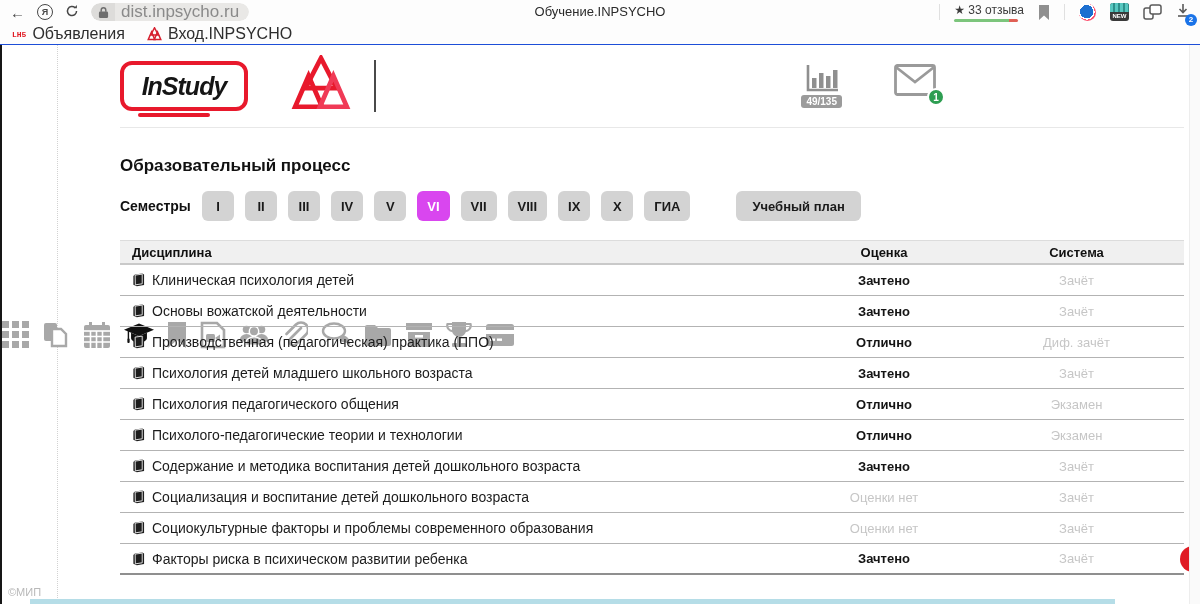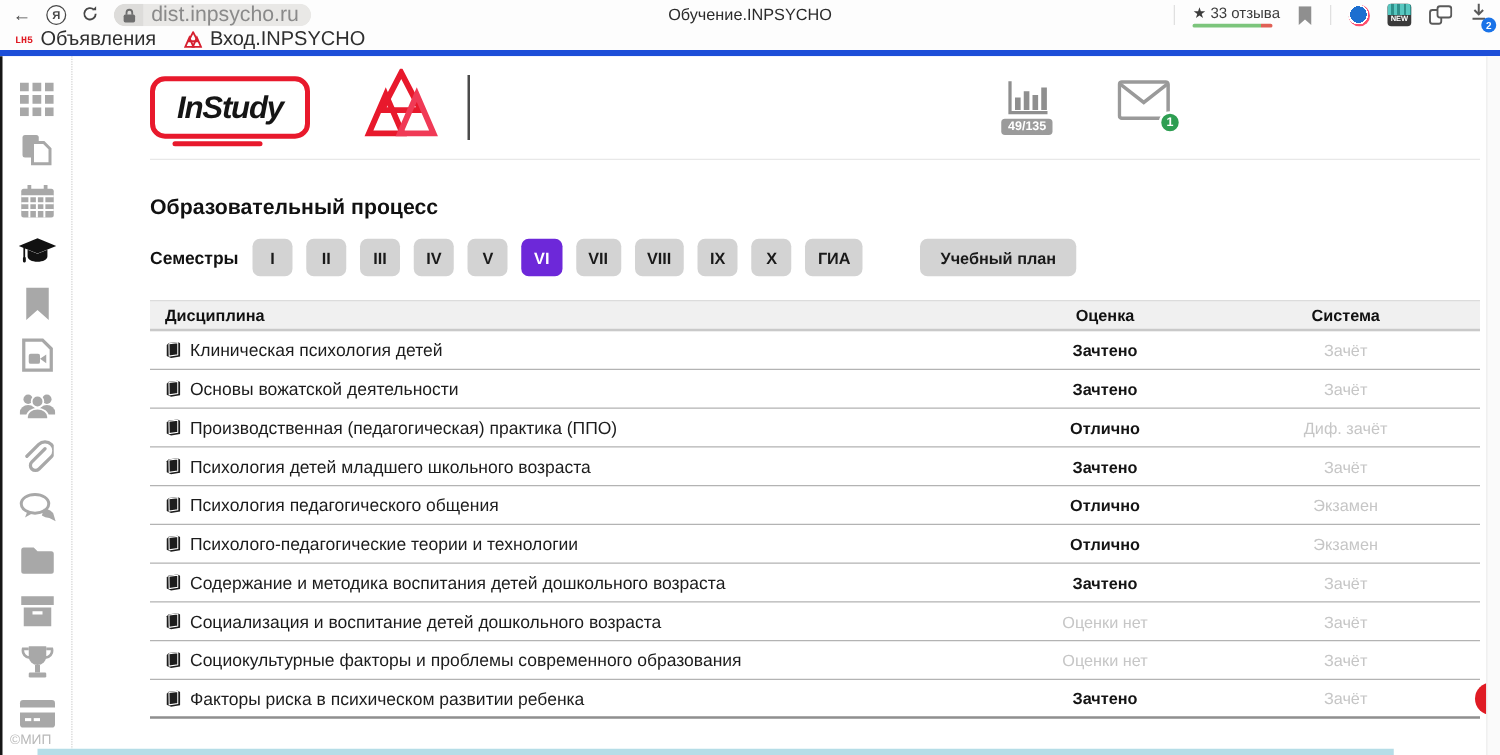--- a/index.html
+++ b/index.html
@@ -26,29 +26,29 @@
   .round-ext { width:17px; height:17px; border-radius:50%;
     background:radial-gradient(circle at 45% 45%, #1d6fd0 0 50%, #ffffff 50% 60%, #fd4f6e 60% 78%, #ff9432 78% 100%); }
   .new-ext { width:19px; height:18px; background:#3a3a3a; border-radius:3px; overflow:hidden;
     display:flex; flex-direction:column; align-items:center; }
   .new-ext .teal { width:100%; height:9px; background:repeating-linear-gradient(90deg,#57c7c0 0 3px,#2e8f8a 3px 5px); }
   .new-ext .new-lbl { font-size:6px; font-weight:bold; color:#fff; line-height:9px; }
   .ext-outline svg { display:block; }
   .dl-wrap { position:relative; }
   .dl-badge { position:absolute; right:-7px; bottom:-4px; width:12px; height:12px; background:#1a73e8;
     border-radius:50%; color:#fff; font-size:8px; font-weight:bold; display:flex; align-items:center; justify-content:center; }
-  .bookmarks-bar { height:21px; display:flex; align-items:center; gap:22px; padding:0 12px; border-bottom:5px solid #1d4ed8; }
+  .bookmarks-bar { height:21px; display:flex; align-items:center; gap:22px; padding:0 12px; border-bottom:1px solid #1d4ed8; }
   .bm-item { display:flex; align-items:center; gap:6px; cursor:pointer; }
   .bm-label { font-size:16px; color:#2e2e2e; }
   .lh5 { color:#e01b24; font-size:8px; font-weight:bold; letter-spacing:0; font-family:"Liberation Mono", monospace; }
 
   
   .app { position:absolute; top:45px; left:0; width:1200px; height:559px; background:#fff; border-left:2px solid #161616; }
   .side { position:absolute; left:0; top:0; bottom:0; width:56px; border-right:1px dotted #d2d2d2;
-    display:flex; flex-direction:column; align-items:center; padding-top:20px; gap:13px; }
+    display:flex; align-items:center; padding-top:20px; gap:13px; }
   .side .ic { width:30px; height:28px; display:flex; align-items:center; justify-content:center; cursor:pointer; }
   .side svg { display:block; }
   .copyright { position:absolute; left:6px; bottom:6px; font-size:11px; color:#b9b9b9; }
 
   .scrollbar { position:absolute; right:0; top:0; bottom:0; width:11px; background:#fafafa; border-left:1px solid #ededed; }
   .bottom-strip { position:absolute; left:28px; right:85px; bottom:0; height:5px; background:#b5dde7; }
 
   
   .content { position:absolute; left:58px; top:0; right:12px; bottom:0; padding:12px 4px 16px 60px; }
   .logo-row { display:flex; align-items:center; height:58px; }
@@ -67,21 +67,21 @@
     background:#2e9e52; border:2px solid #fff; color:#fff; font-size:10px; font-weight:bold;
     display:flex; align-items:center; justify-content:center; }
   .hdr-rule { border:none; border-top:1px solid #e8e8e8; margin-top:12px; }
 
   .page-title { margin-top:28px; font-size:17px; font-weight:bold; color:#111; }
   .sem-row { margin-top:15px; display:flex; align-items:center; }
   .sem-label { font-size:14px; font-weight:bold; color:#111; width:82px; }
   .sem-tabs { display:flex; gap:11px; align-items:center; }
   .sem-btn { height:30px; min-width:32px; padding:0 10px; border:none; border-radius:6px; background:#d3d3d3;
     font-family:inherit; font-size:13px; font-weight:bold; color:#1a1a1a; cursor:pointer; }
-  .sem-btn.active { background:#6d28d9; color:#fff; }
+  .sem-btn.active { background:#d946ef; color:#fff; }
   .sem-btn.plan { margin-left:35px; padding:0 16px; }
 
   .table { margin-top:19px; }
   .thead { display:grid; grid-template-columns:1fr 170px 215px; background:#f0f0f0; height:25px;
     align-items:center; border-top:1px solid #dcdcdc; border-bottom:2px solid #c9c9c9; }
   .thead .hc { font-size:13px; font-weight:bold; color:#111; }
   .hc.h-disc { padding-left:12px; }
   .hc.h-grade, .hc.h-sys { text-align:center; }
   .trow { position:relative; display:grid; grid-template-columns:1fr 170px 215px; height:31px;
     align-items:center; border-bottom:1px solid #b3b3b3; cursor:pointer; }

